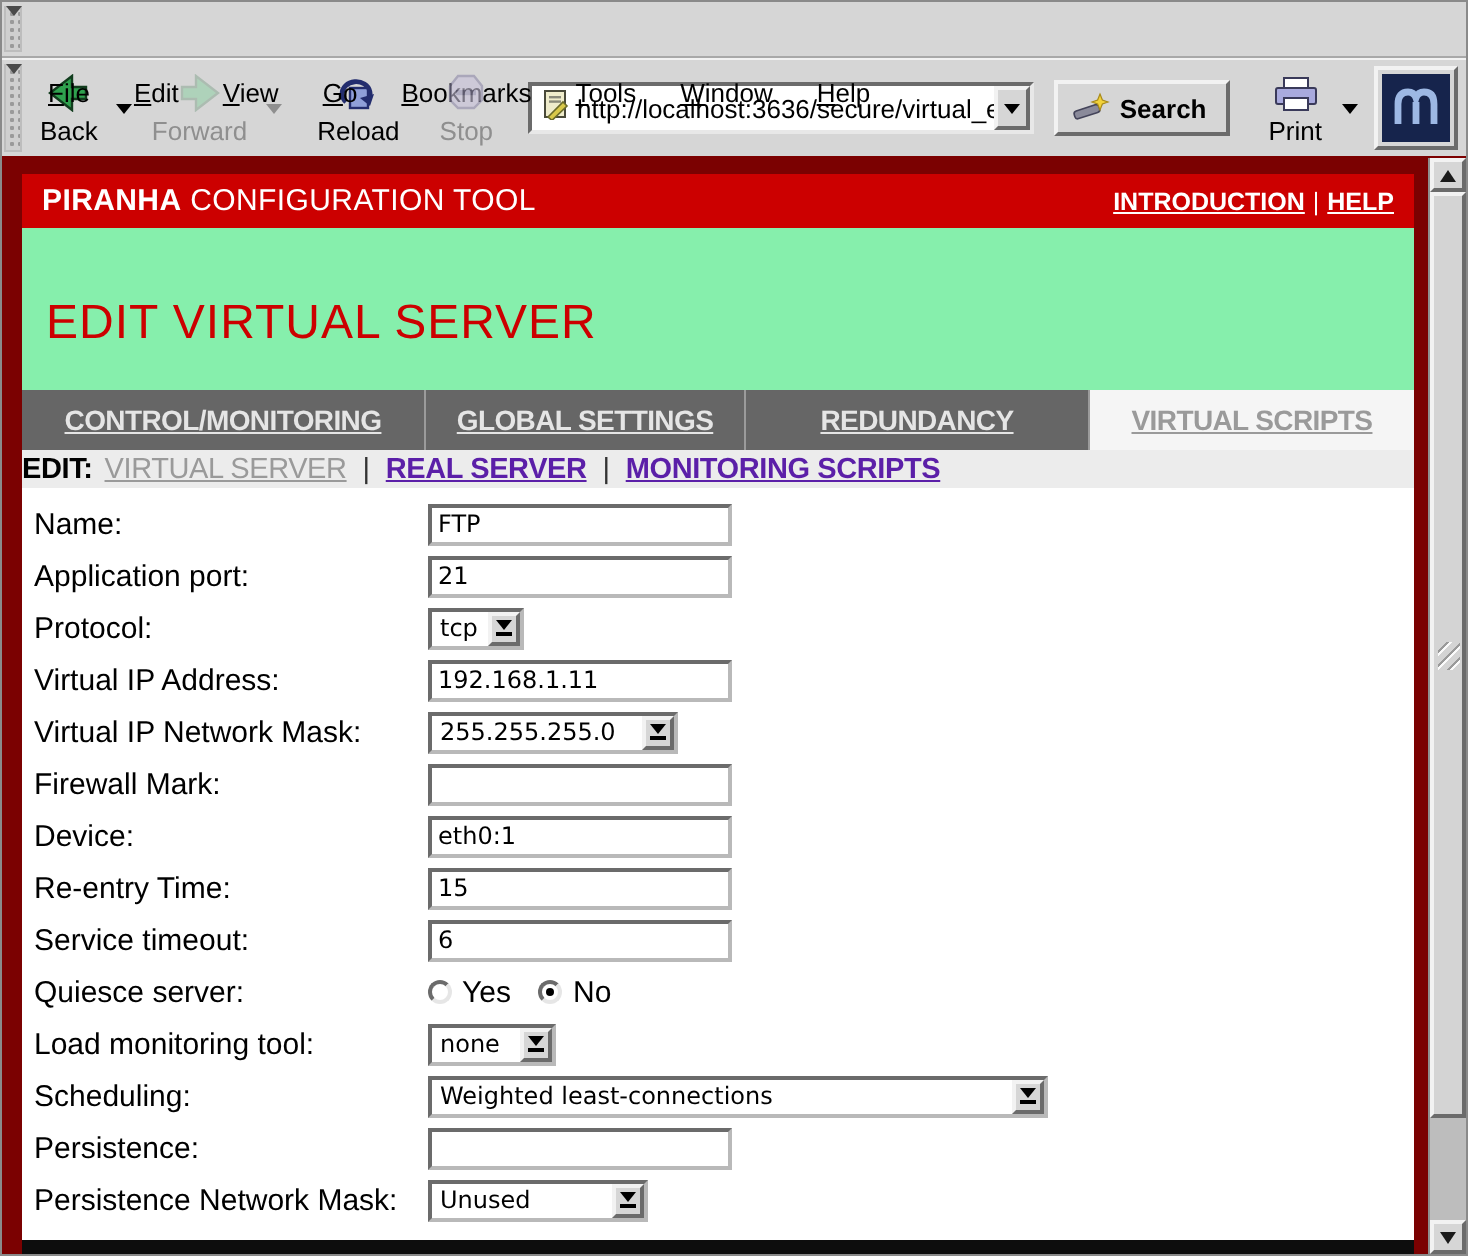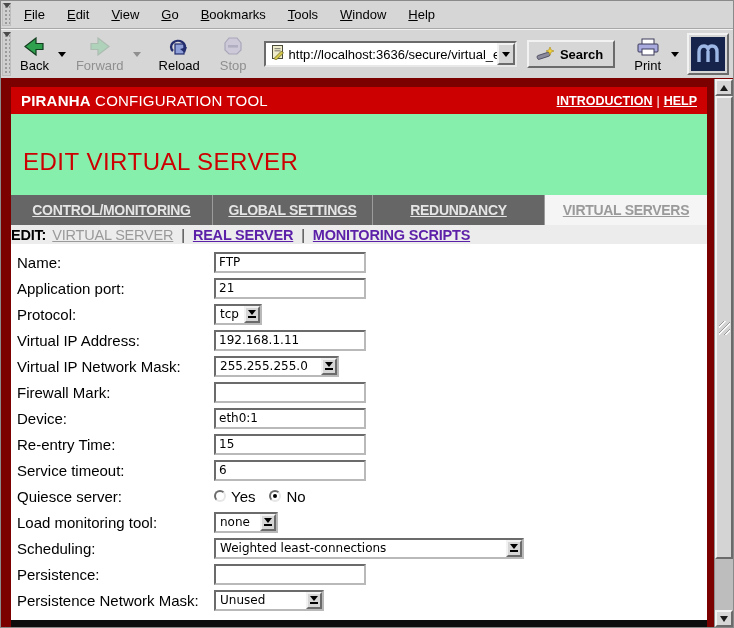--- a/index.html
+++ b/index.html
@@ -19,21 +19,21 @@
   .grippy {
     width:9px; margin:2px 2px 2px 1px; border:1px solid #bdbdbd; background:#cfcfcf;
     background-image:radial-gradient(#9a9a9a 1px, transparent 1.2px);
     background-size:4px 4px; background-position:1px 1px; position:relative; cursor:pointer;
   }
   .grippy::before {
     content:""; position:absolute; top:-1px; left:0; width:0; height:0;
     border-left:4px solid transparent; border-right:4px solid transparent; border-top:5px solid #4a4a4a;
   }
   .menu-item {
-    padding:6px 11px 4px 11px; font-size:13px; color:#000; cursor:default;
+    padding:6px 11px 4px 11px; font-size:13px; color:#000; cursor:default;margin-top:32px;
   }
   .menu-item::first-letter { text-decoration:underline; }
 
   .toolbar {
     height:50px; background:#d6d6d6; display:flex; align-items:center;
     border-top:1px solid #f2f2f2; border-bottom:1px solid #7c0000; padding-right:4px;
   }
   .toolbar .grippy { align-self:stretch; }
   .nav-btn {
     display:flex; flex-direction:column; align-items:center; justify-content:center;
@@ -291,21 +291,21 @@
       </div>
 
       <div class="title-band">
         <div class="page-title">EDIT VIRTUAL SERVER</div>
       </div>
 
       <div class="tabs">
           <div class="tab" style="width: 202px;">CONTROL/MONITORING</div>
           <div class="tab" style="width: 160px;">GLOBAL SETTINGS</div>
           <div class="tab" style="width: 172px;">REDUNDANCY</div>
-          <div class="tab active" style="width: 162px; flex: 1 1 0%;">VIRTUAL SERVERS</div>
+          <div class="tab active" style="width: 162px; flex: 1 1 0%;">VIRTUAL SCRIPTS</div>
         </div>
 
       <div class="subnav">
         <span class="prefix">EDIT:</span>
         <span style="display:flex;align-items:center;">
             <a class="current">VIRTUAL SERVER</a>
             <span class="sep">|</span>
             <a class="link">REAL SERVER</a>
             <span class="sep">|</span>
             <a class="link">MONITORING SCRIPTS</a>

